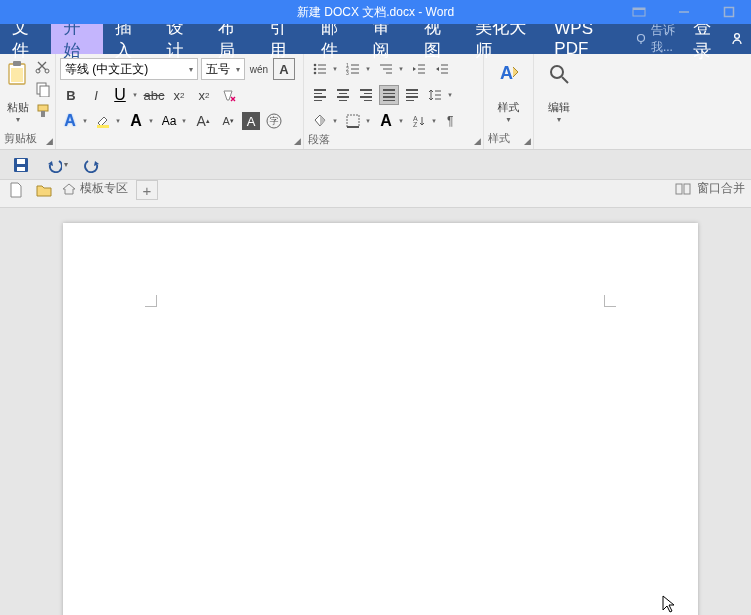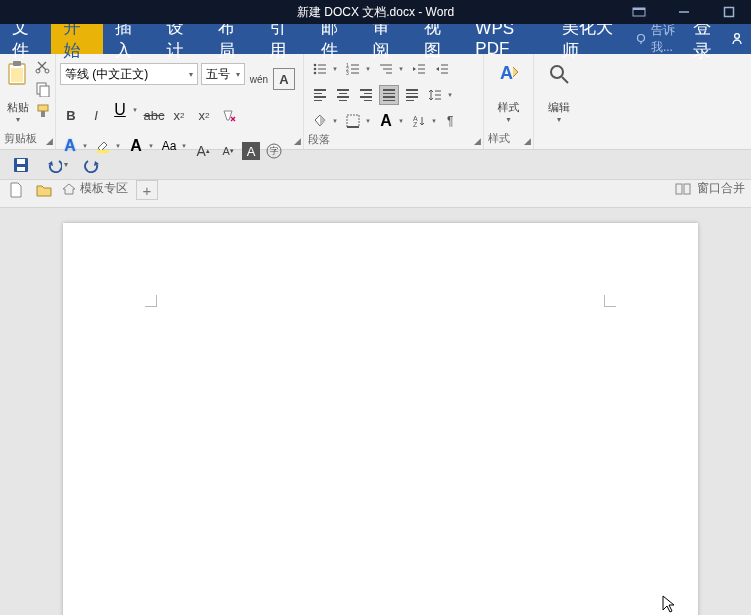--- a/index.html
+++ b/index.html
@@ -1,25 +1,25 @@
 <!DOCTYPE html>
 <html><head>
 <meta charset="utf-8">
 <style>
 * { margin: 0; padding: 0; box-sizing: border-box; font-family: "Microsoft YaHei", sans-serif; }
 body { width: 751px; height: 615px; background: #e6e6e6; overflow: hidden; position: relative; }
 
-.titlebar { height: 24px; background: #0f172a; display: flex; align-items: center; position: relative; }
+.titlebar { height: 24px; background: #3b82f6; display: flex; align-items: center; position: relative; }
 .titlebar-title { color: #fff; font-size: 12px; position: absolute; left: 50%; transform: translateX(-50%); }
 .win-controls { position: absolute; right: 0; display: flex; }
 .win-btn { width: 45px; height: 24px; display: flex; align-items: center; justify-content: center; color: #9db3d4; font-size: 11px; }
 
 .menubar { height: 30px; background: #2b579a; display: flex; align-items: stretch; }
 .menu-tab { padding: 0 12px; color: #fff; font-size: 17px; display: flex; align-items: center; cursor: pointer; }
-.menu-tab.active { background: #eab308; color: #2b579a; }
+.menu-tab.active { background: #c4b5fd; color: #2b579a; }
 .menubar-right { margin-left: auto; display: flex; align-items: center; padding-right: 4px; }
 .tell-me { color: #adc3e4; font-size: 12px; display: flex; align-items: center; gap: 4px; padding: 0 6px; }
 .login { color: #fff; font-size: 18px; padding: 0 8px; }
 .share-icon { color: #fff; padding: 0 2px; display:flex; align-items:center; }
 
 .ribbon { height: 96px; background: #f3f3f3; border-bottom: 1px solid #d4d4d4; display: flex; }
 .ribbon-group { border-right: 1px solid #e1e1e1; display: flex; flex-direction: column; padding: 2px 4px 0 4px; position: relative; }
 .group-label { font-size: 11px; color: #666; text-align: left; margin-top:auto; padding-bottom: 3px; position:relative; }
 .group-launcher { position: absolute; right: 2px; bottom: 3px; font-size: 9px; color: #777; cursor:pointer; }
 .group-body { display: flex; flex: 1; align-items:flex-start; }
@@ -27,21 +27,21 @@
 .big-btn .icon { width: 28px; height: 28px; display:flex; align-items:center; justify-content:center; }
 .big-btn .lbl { font-size: 11px; color: #444; margin-top: 12px; }
 .big-btn .caret { font-size: 8px; color: #666; }
 .side-col { display: flex; flex-direction: column; gap: 4px; padding: 2px; }
 .small-ico { width: 18px; height: 18px; display:flex; align-items:center; justify-content:center; font-size:14px; color:#555; cursor:pointer; }
 
 .font-rows { display:flex; flex-direction:column; gap:4px; padding-top:2px; }
 .row { display:flex; align-items:center; gap:3px; }
 .combo { height:22px; border:1px solid #c0c0c0; background:#fff; font-size:12px; display:flex; align-items:center; padding:0 4px; cursor:pointer; }
 .combo .dd { margin-left:auto; font-size:8px; color:#666; padding-left:4px; }
-.tool-ico { width:22px; height:22px; border:1px solid transparent; display:flex; align-items:center; justify-content:center; font-size:13px; color:#444; cursor:pointer; position:relative;margin-top:10px; }
+.tool-ico { width:22px; height:22px; border:1px solid transparent; display:flex; align-items:center; justify-content:center; font-size:13px; color:#444; cursor:pointer; position:relative; }
 .tool-ico.boxed { border:1px solid #888; }
 .split { display:flex; align-items:center; cursor:pointer; }
 .split .main { width:20px; height:22px; display:flex; align-items:center; justify-content:center; }
 .split .ddp { width:10px; height:22px; display:flex; align-items:center; justify-content:center; font-size:7px; color:#666; }
 
 .para-rows { display:flex; flex-direction:column; gap:4px; padding:2px 2px 0 2px; }
 .para-ico { width:20px; height:20px; display:flex; align-items:center; justify-content:center; color:#555; cursor:pointer; }
 .para-ico.active { background:#c8c8c8; border:1px solid #999; }
 .align-lines { display:flex; flex-direction:column; gap:2px; }
 .al { width:12px; height:1.5px; background:#555; }
@@ -92,22 +92,22 @@
 <div class="menubar">
   <div class="menu-tab">文件</div>
   <div class="menu-tab active">开始</div>
   <div class="menu-tab">插入</div>
   <div class="menu-tab">设计</div>
   <div class="menu-tab">布局</div>
   <div class="menu-tab">引用</div>
   <div class="menu-tab">邮件</div>
   <div class="menu-tab">审阅</div>
   <div class="menu-tab">视图</div>
+  <div class="menu-tab">美化大师</div>
   <div class="menu-tab">WPS PDF</div>
-  <div class="menu-tab">美化大师</div>
   <div class="menubar-right">
     <div class="tell-me">
       <span>
         <svg width="12" height="12">
             <circle cx="6" cy="5" r="3.5" fill="none" stroke="#adc3e4" stroke-width="1.2"></circle>
             <line x1="6" y1="9" x2="6" y2="11" stroke="#adc3e4" stroke-width="1.2"></line>
           </svg>
       </span>
       <span>告诉我...</span>
     </div>

